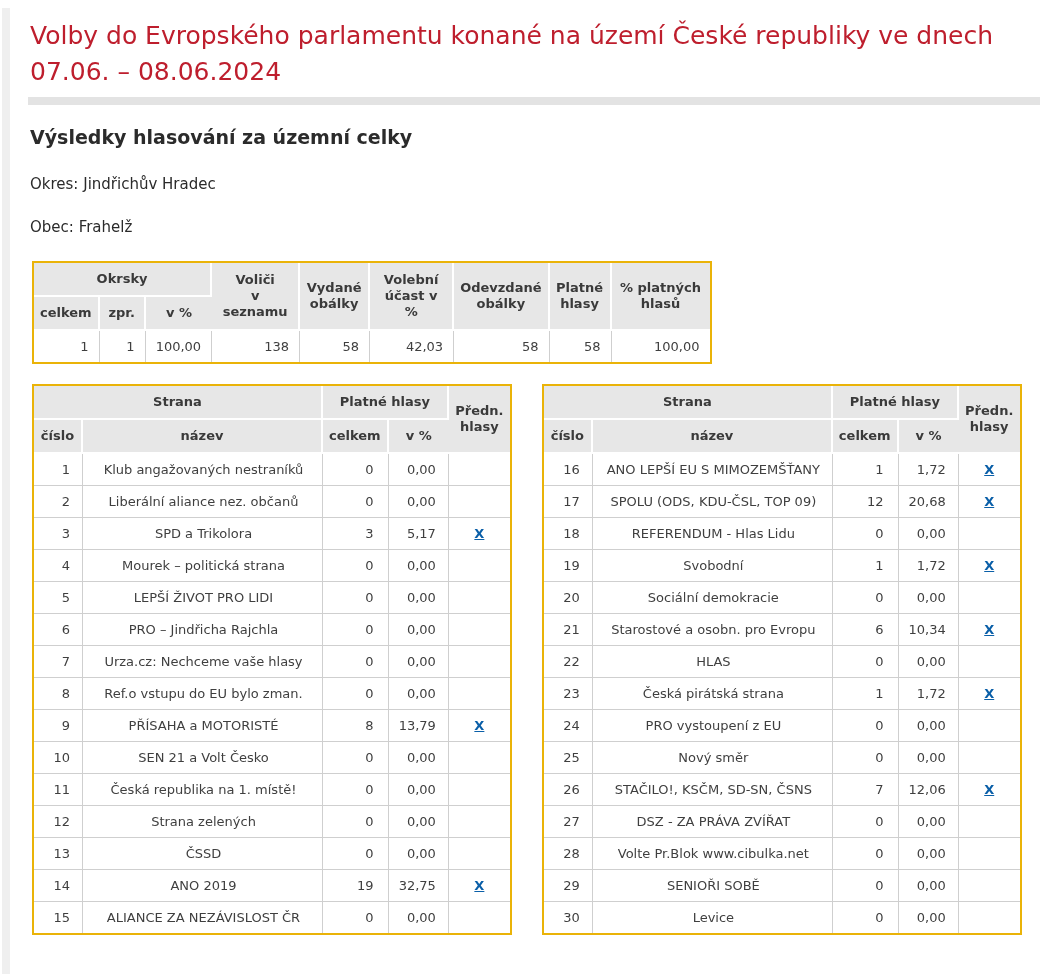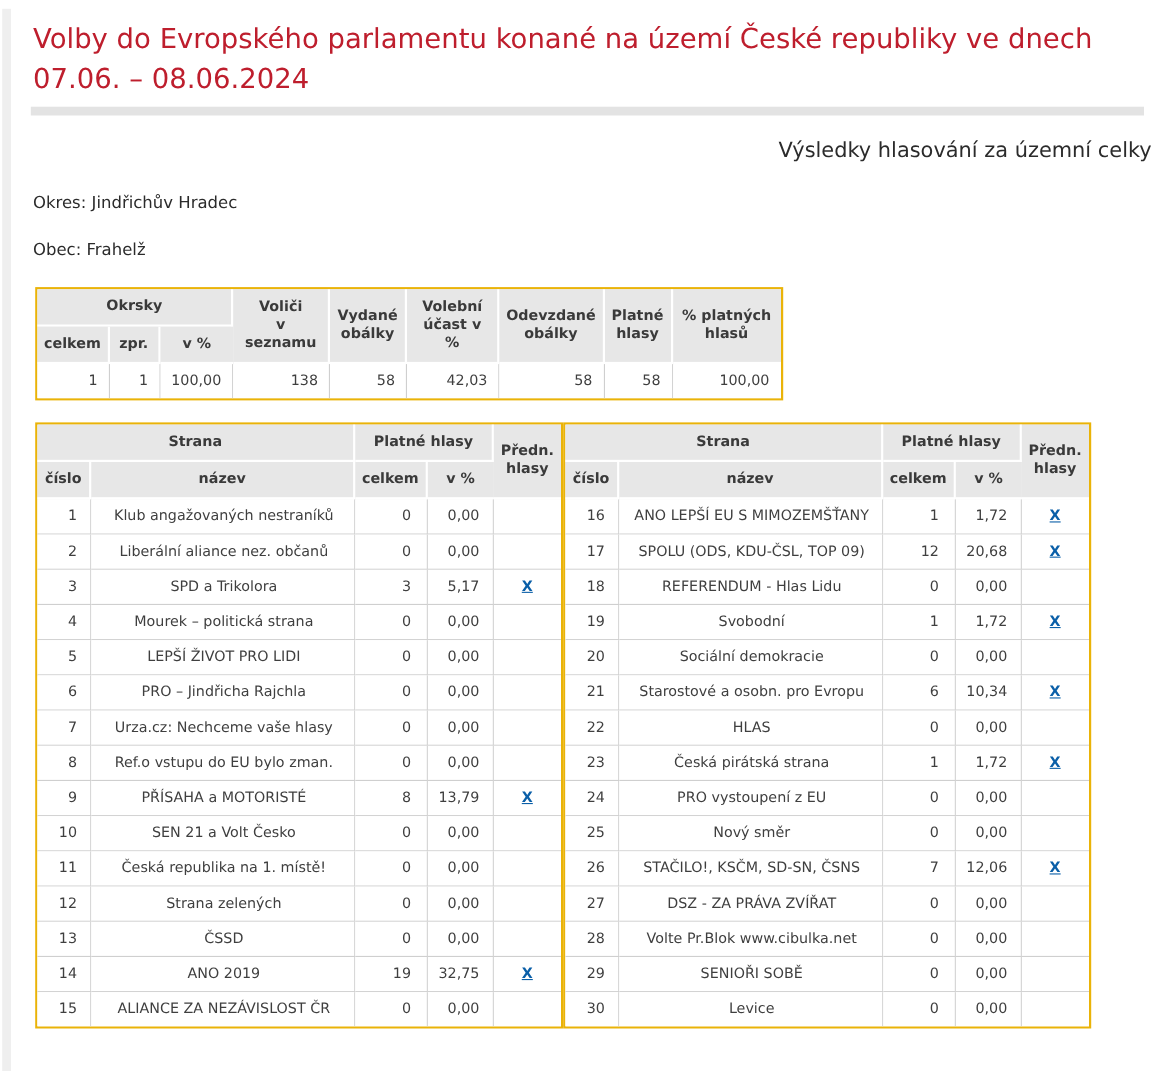--- a/index.html
+++ b/index.html
@@ -37,23 +37,22 @@
   .divider {
     margin: 7px 0 0 -2px;
     width: 1012px; height: 8px;
     background: var(--divider, #e3e3e3);
   }
 
   h2.section-title {
     margin: 20px 0 0 0;
     font-size: 19px;
     line-height: 24px;
-    font-weight: 400;
+    font-weight: 700;
     color: #2b2b2b;
-    text-align: right;
   }
 
   p.loc { margin: 28px 0 0 0; font-size: 15px; line-height: 15px; color: #2b2b2b; }
   p.loc.first { margin-top: 26px; }
 
   table.data-table {
     border-collapse: separate;
     border-spacing: 0;
     border: 2px solid #eab308;
     table-layout: fixed;
@@ -78,21 +77,21 @@
     padding: 8px 10px;
     line-height: 15px;
     color: #3f3f3f;
   }
   table.data-table td:last-child { border-right: none; }
   table.data-table tr:last-child td { border-bottom: none; }
 
   .sum-table { margin: 26px 0 0 2px; }
   .sum-table td { text-align: right; padding-right: 12px; }
 
-  .tables-row { display: flex; margin: 20px 0 0 2px; }
+  .tables-row { display: flex; gap: 30px; margin: 20px 0 0 2px; }
 
   .party-table .c-num   { text-align: right; padding-right: 12px; }
   .party-table .c-name  { text-align: center;  padding-left: 12px; }
   .party-table .c-total { text-align: right; padding-right: 14px; }
   .party-table .c-pct   { text-align: right; padding-right: 12px; }
   .party-table .c-pref  { text-align: center; }
 
   a.xlink {
     color: var(--link-blue, #0a5fa8);
     font-weight: bold;

